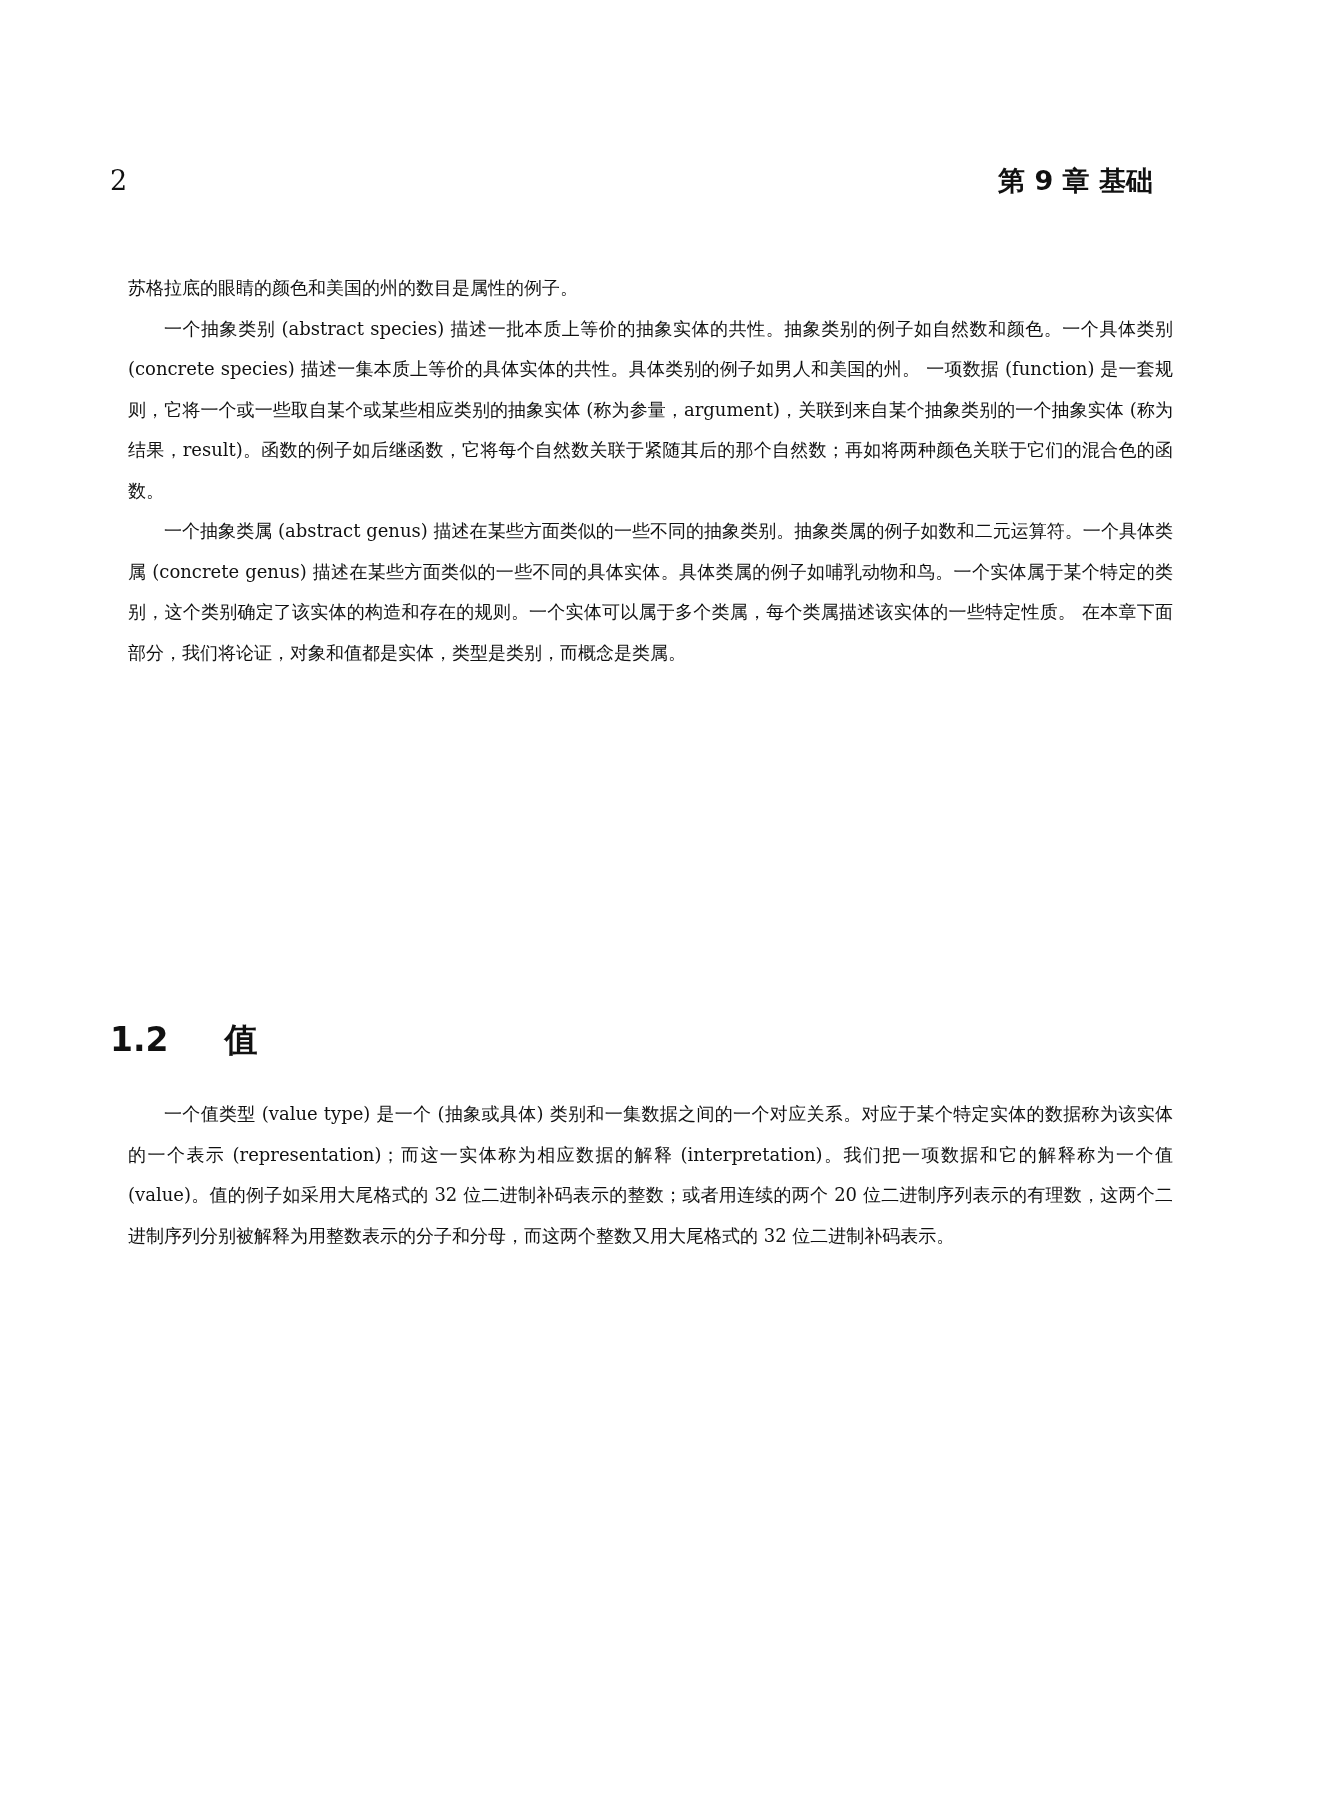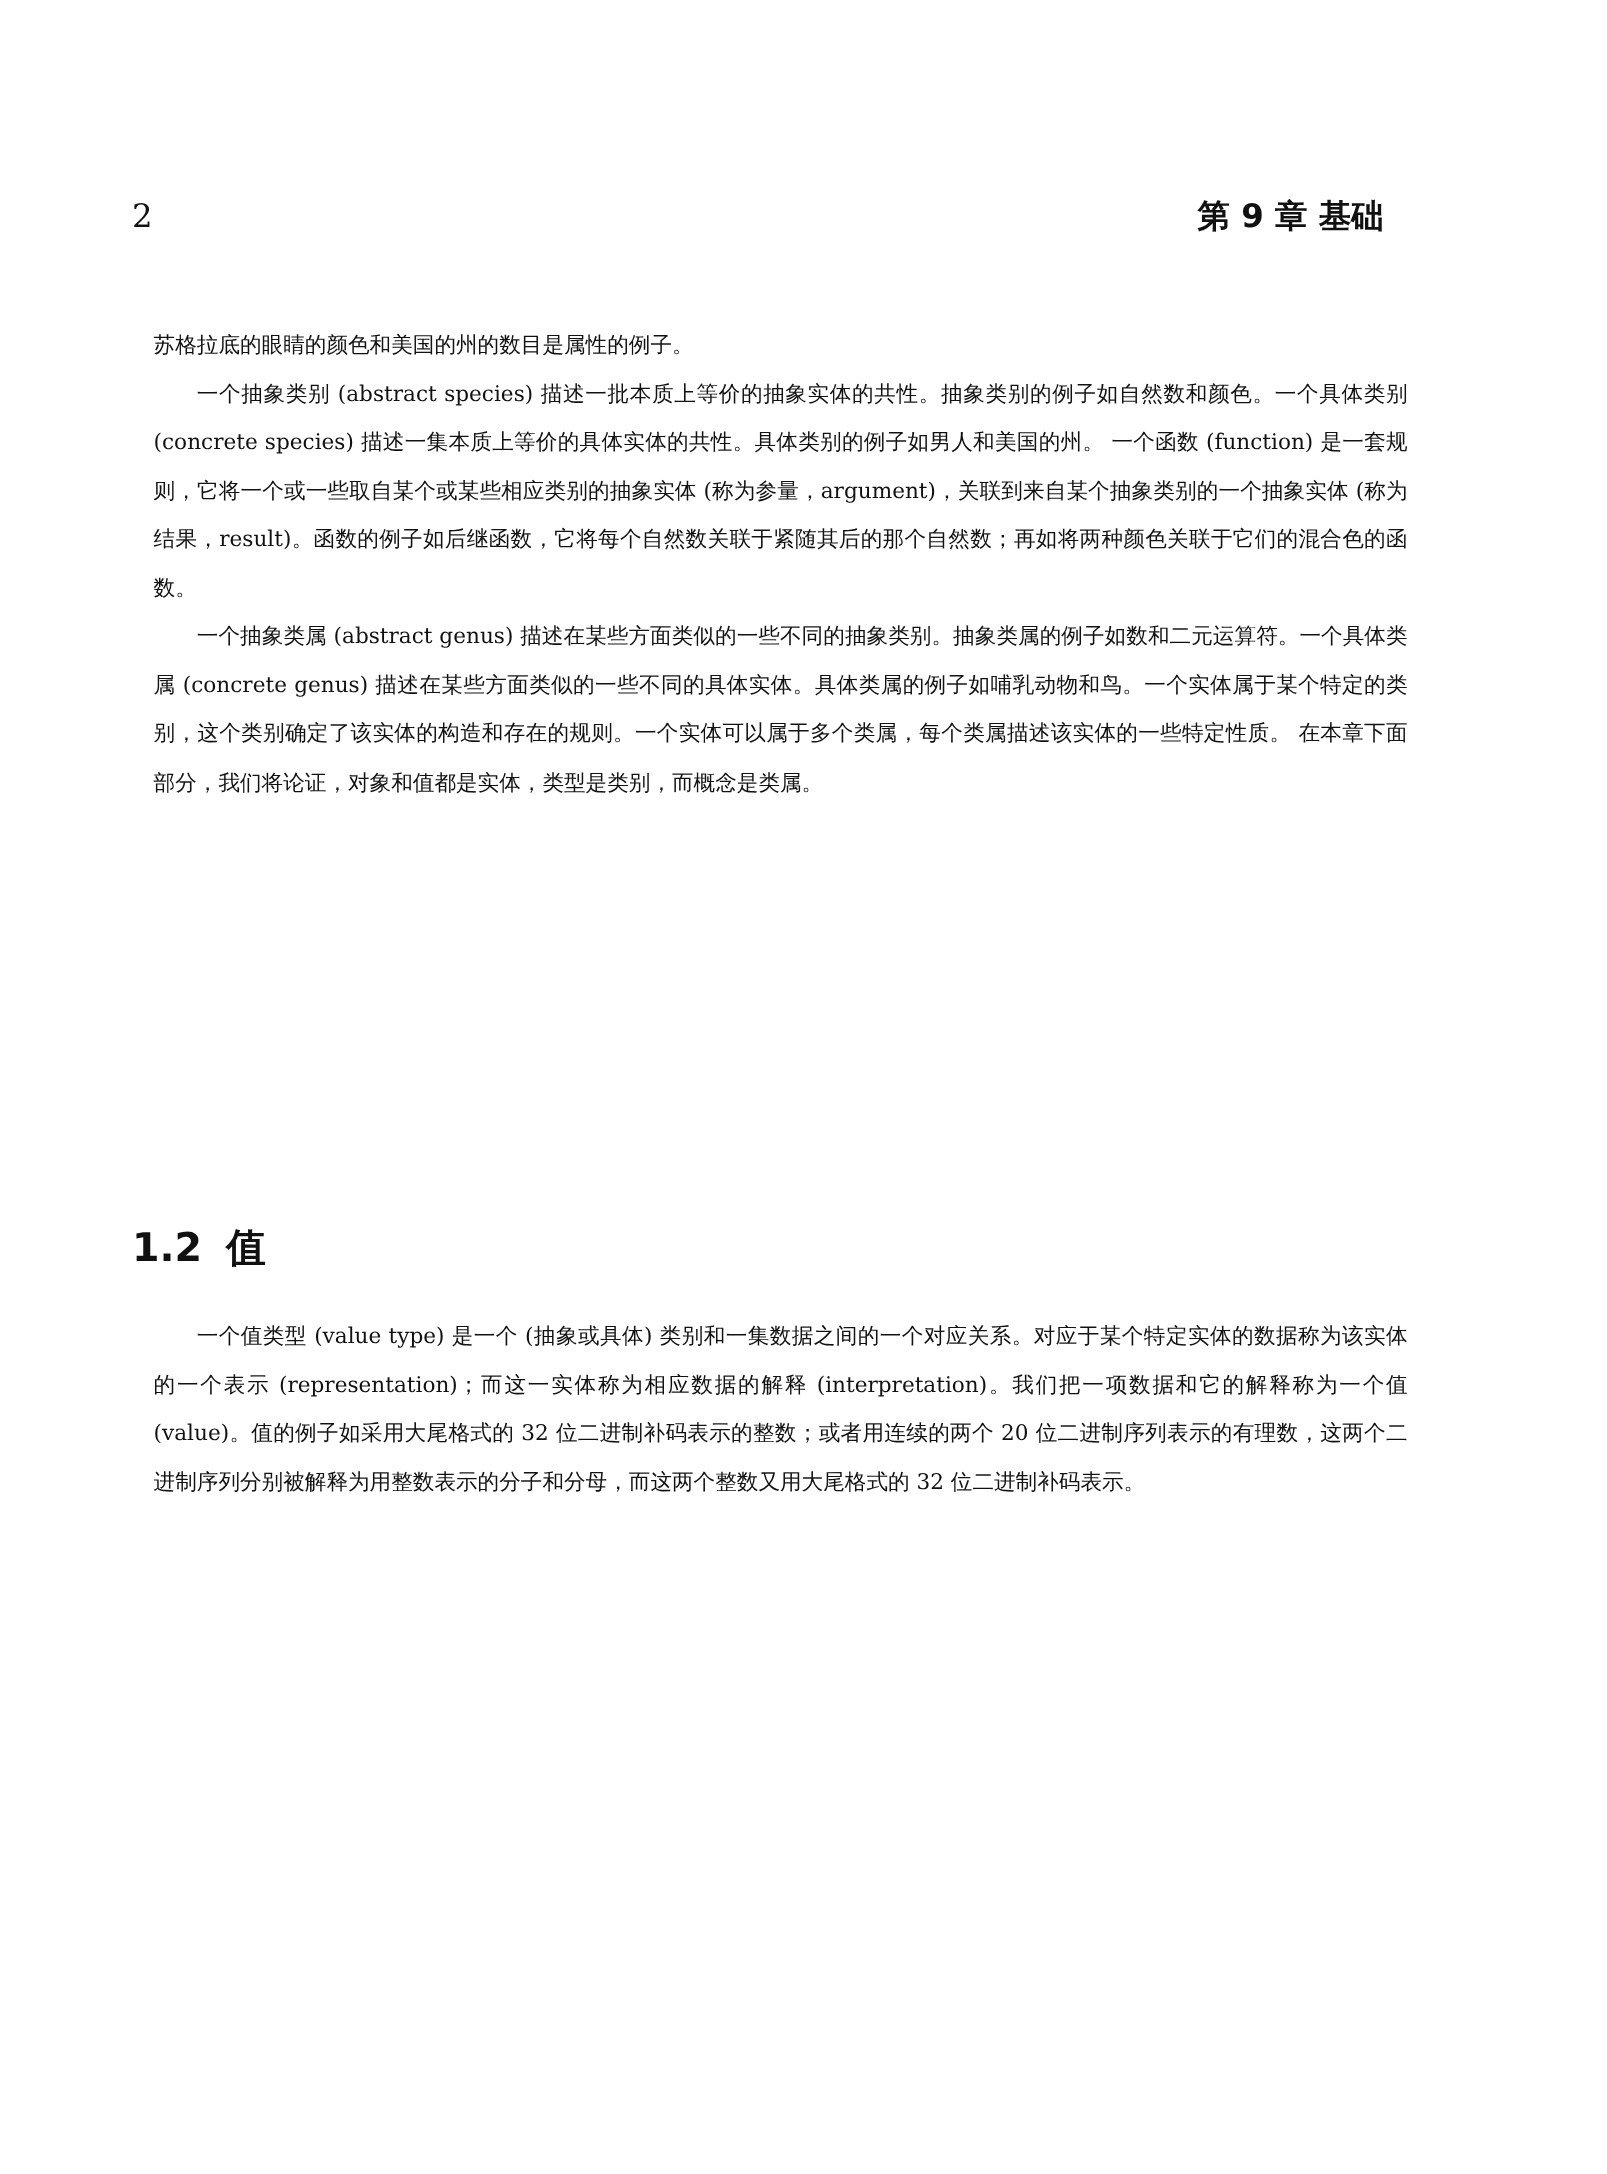--- a/index.html
+++ b/index.html
@@ -40,33 +40,33 @@
     .block1 { top: 268px; }
     .section-heading {
       position: absolute;
       left: 110px;
       top: 1018px;
       font-size: 33px;
       line-height: 44px;
       font-weight: bold;
       font-family: "DejaVu Sans", "Liberation Sans", sans-serif;
     }
-    .section-heading .num { margin-right: 20px; }
+    .section-heading .num { margin-right: 56px; }
     .block2 { top: 1094px; }
   </style>
 </head>
 <body>
 
 <div>
   <div class="page-number">2</div>
   <div class="running-head">第 9 章 基础</div>
 
   <div class="body-text block1">
     <p class="para">苏格拉底的眼睛的颜色和美国的州的数目是属性的例子。</p>
-    <p class="para indent">一个抽象类别 (abstract species) 描述一批本质上等价的抽象实体的共性。抽象类别的例子如自然数和颜色。一个具体类别 (concrete species) 描述一集本质上等价的具体实体的共性。具体类别的例子如男人和美国的州。 一个函数 (function) 是一套规则，它将一个或一些取自某个或某些相应类别的抽象实体 (称为参量，argument)，关联到来自某个抽象类别的一个抽象实体 (称为结果，result)。函数的例子如后继函数，它将每个自然数关联于紧随其后的那个自然数；再如将两种颜色关联于它们的混合色的函数。</p>
+    <p class="para indent">一个抽象类别 (abstract species) 描述一批本质上等价的抽象实体的共性。抽象类别的例子如自然数和颜色。一个具体类别 (concrete species) 描述一集本质上等价的具体实体的共性。具体类别的例子如男人和美国的州。 一项数据 (function) 是一套规则，它将一个或一些取自某个或某些相应类别的抽象实体 (称为参量，argument)，关联到来自某个抽象类别的一个抽象实体 (称为结果，result)。函数的例子如后继函数，它将每个自然数关联于紧随其后的那个自然数；再如将两种颜色关联于它们的混合色的函数。</p>
     <p class="para indent">一个抽象类属 (abstract genus) 描述在某些方面类似的一些不同的抽象类别。抽象类属的例子如数和二元运算符。一个具体类属 (concrete genus) 描述在某些方面类似的一些不同的具体实体。具体类属的例子如哺乳动物和鸟。一个实体属于某个特定的类别，这个类别确定了该实体的构造和存在的规则。一个实体可以属于多个类属，每个类属描述该实体的一些特定性质。 在本章下面部分，我们将论证，对象和值都是实体，类型是类别，而概念是类属。</p>
   </div>
 
   <div class="section-heading">
     <span class="num">1.2</span><span>值</span>
   </div>
 
   <div class="body-text block2">
     <p class="para indent">一个值类型 (value type) 是一个 (抽象或具体) 类别和一集数据之间的一个对应关系。对应于某个特定实体的数据称为该实体的一个表示 (representation)；而这一实体称为相应数据的解释 (interpretation)。我们把一项数据和它的解释称为一个值 (value)。值的例子如采用大尾格式的 32 位二进制补码表示的整数；或者用连续的两个 20 位二进制序列表示的有理数，这两个二进制序列分别被解释为用整数表示的分子和分母，而这两个整数又用大尾格式的 32 位二进制补码表示。</p>
   </div>

